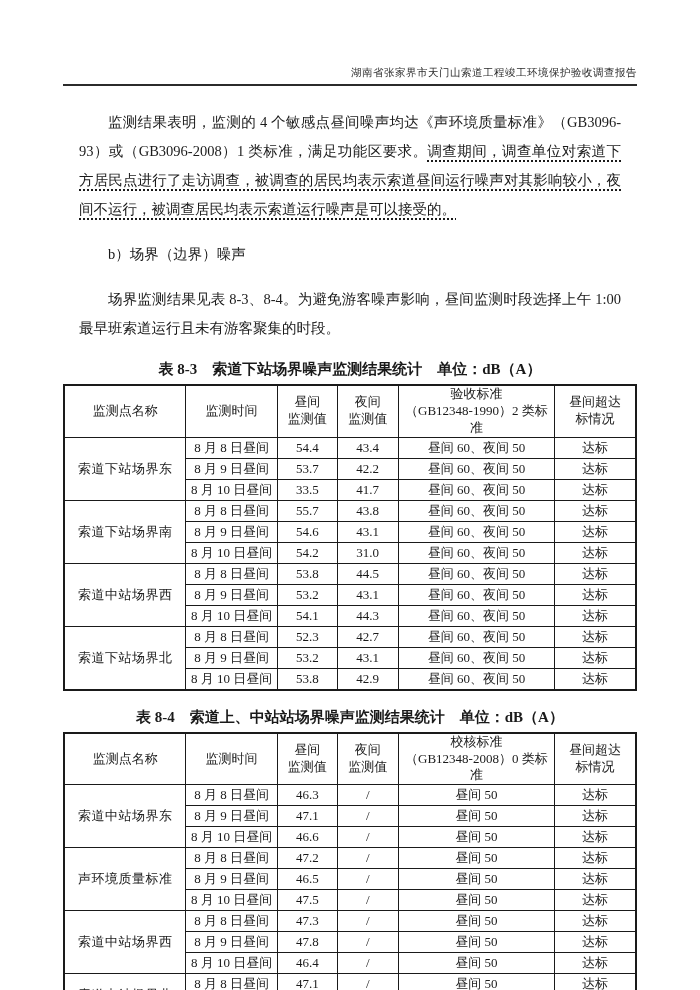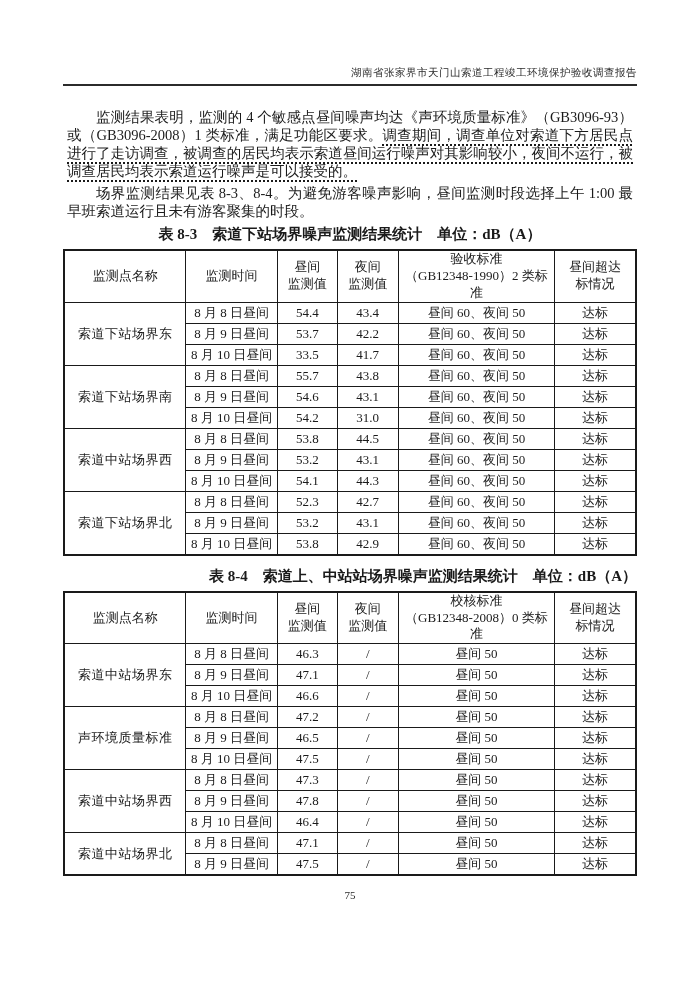--- a/index.html
+++ b/index.html
@@ -17,38 +17,38 @@
     font-size: 10.5px;
     color: #2b2b2b;
     letter-spacing: 0.5px;
     padding-bottom: 4px;
     border-bottom: 2px solid #2b2b2b;
     margin-bottom: 22px;
   }
 
   p.body-text {
     font-size: 14.5px;
-    line-height: 18px;
-    margin: 4px;
+    line-height: 29px;
+    margin: 16px;
     text-align: justify;
     text-indent: 2em;
   }
   .dotted-underline {
     text-decoration: underline dotted 1.5px #1a1a1a;
     text-underline-offset: 4px;
   }
 
   .table-title {
     text-align: center;
     font-weight: bold;
     font-size: 15px;
     line-height: 21px;
     margin: 3px 0 4px 0;
   }
-  .table-title.second { margin-top: 10px; text-align: right; }
+  .table-title.second { margin-top: 16px; }
 
   table.noise-table {
     width: 100%;
     border-collapse: collapse;
     table-layout: fixed;
     border: 2px solid #1a1a1a;
     font-size: 13px;
   }
   table.noise-table td {
     border: 1px solid #1a1a1a;
@@ -76,20 +76,21 @@
 </style>
 </head>
 <body>
 
 <div class="page">
 
   <div class="doc-header">湖南省张家界市天门山索道工程竣工环境保护验收调查报告</div>
 
   <p class="body-text"><span>监测结果表明，监测的 4 个敏感点昼间噪声均达《声环境质量标准》（GB3096-93）或（GB3096-2008）1 类标准，满足功能区要求。</span><span class="dotted-underline">调查期间，调查单位对索道下方居民点进行了走访调查，被调查的居民均表示索道昼间运行噪声对其影响较小，夜间不运行，被调查居民均表示索道运行噪声是可以接受的。</span></p>
 
+  <p class="body-text">b）场界（边界）噪声</p>
 
   <p class="body-text">场界监测结果见表 8-3、8-4。为避免游客噪声影响，昼间监测时段选择上午 1:00 最早班索道运行且未有游客聚集的时段。</p>
 
   <div class="table-title">表 8-3　索道下站场界噪声监测结果统计　单位：dB（A）</div>
 
   <table class="noise-table">
     <colgroup>
       <col style="width:21.3%">
         <col style="width:16%">
         <col style="width:10.5%">

